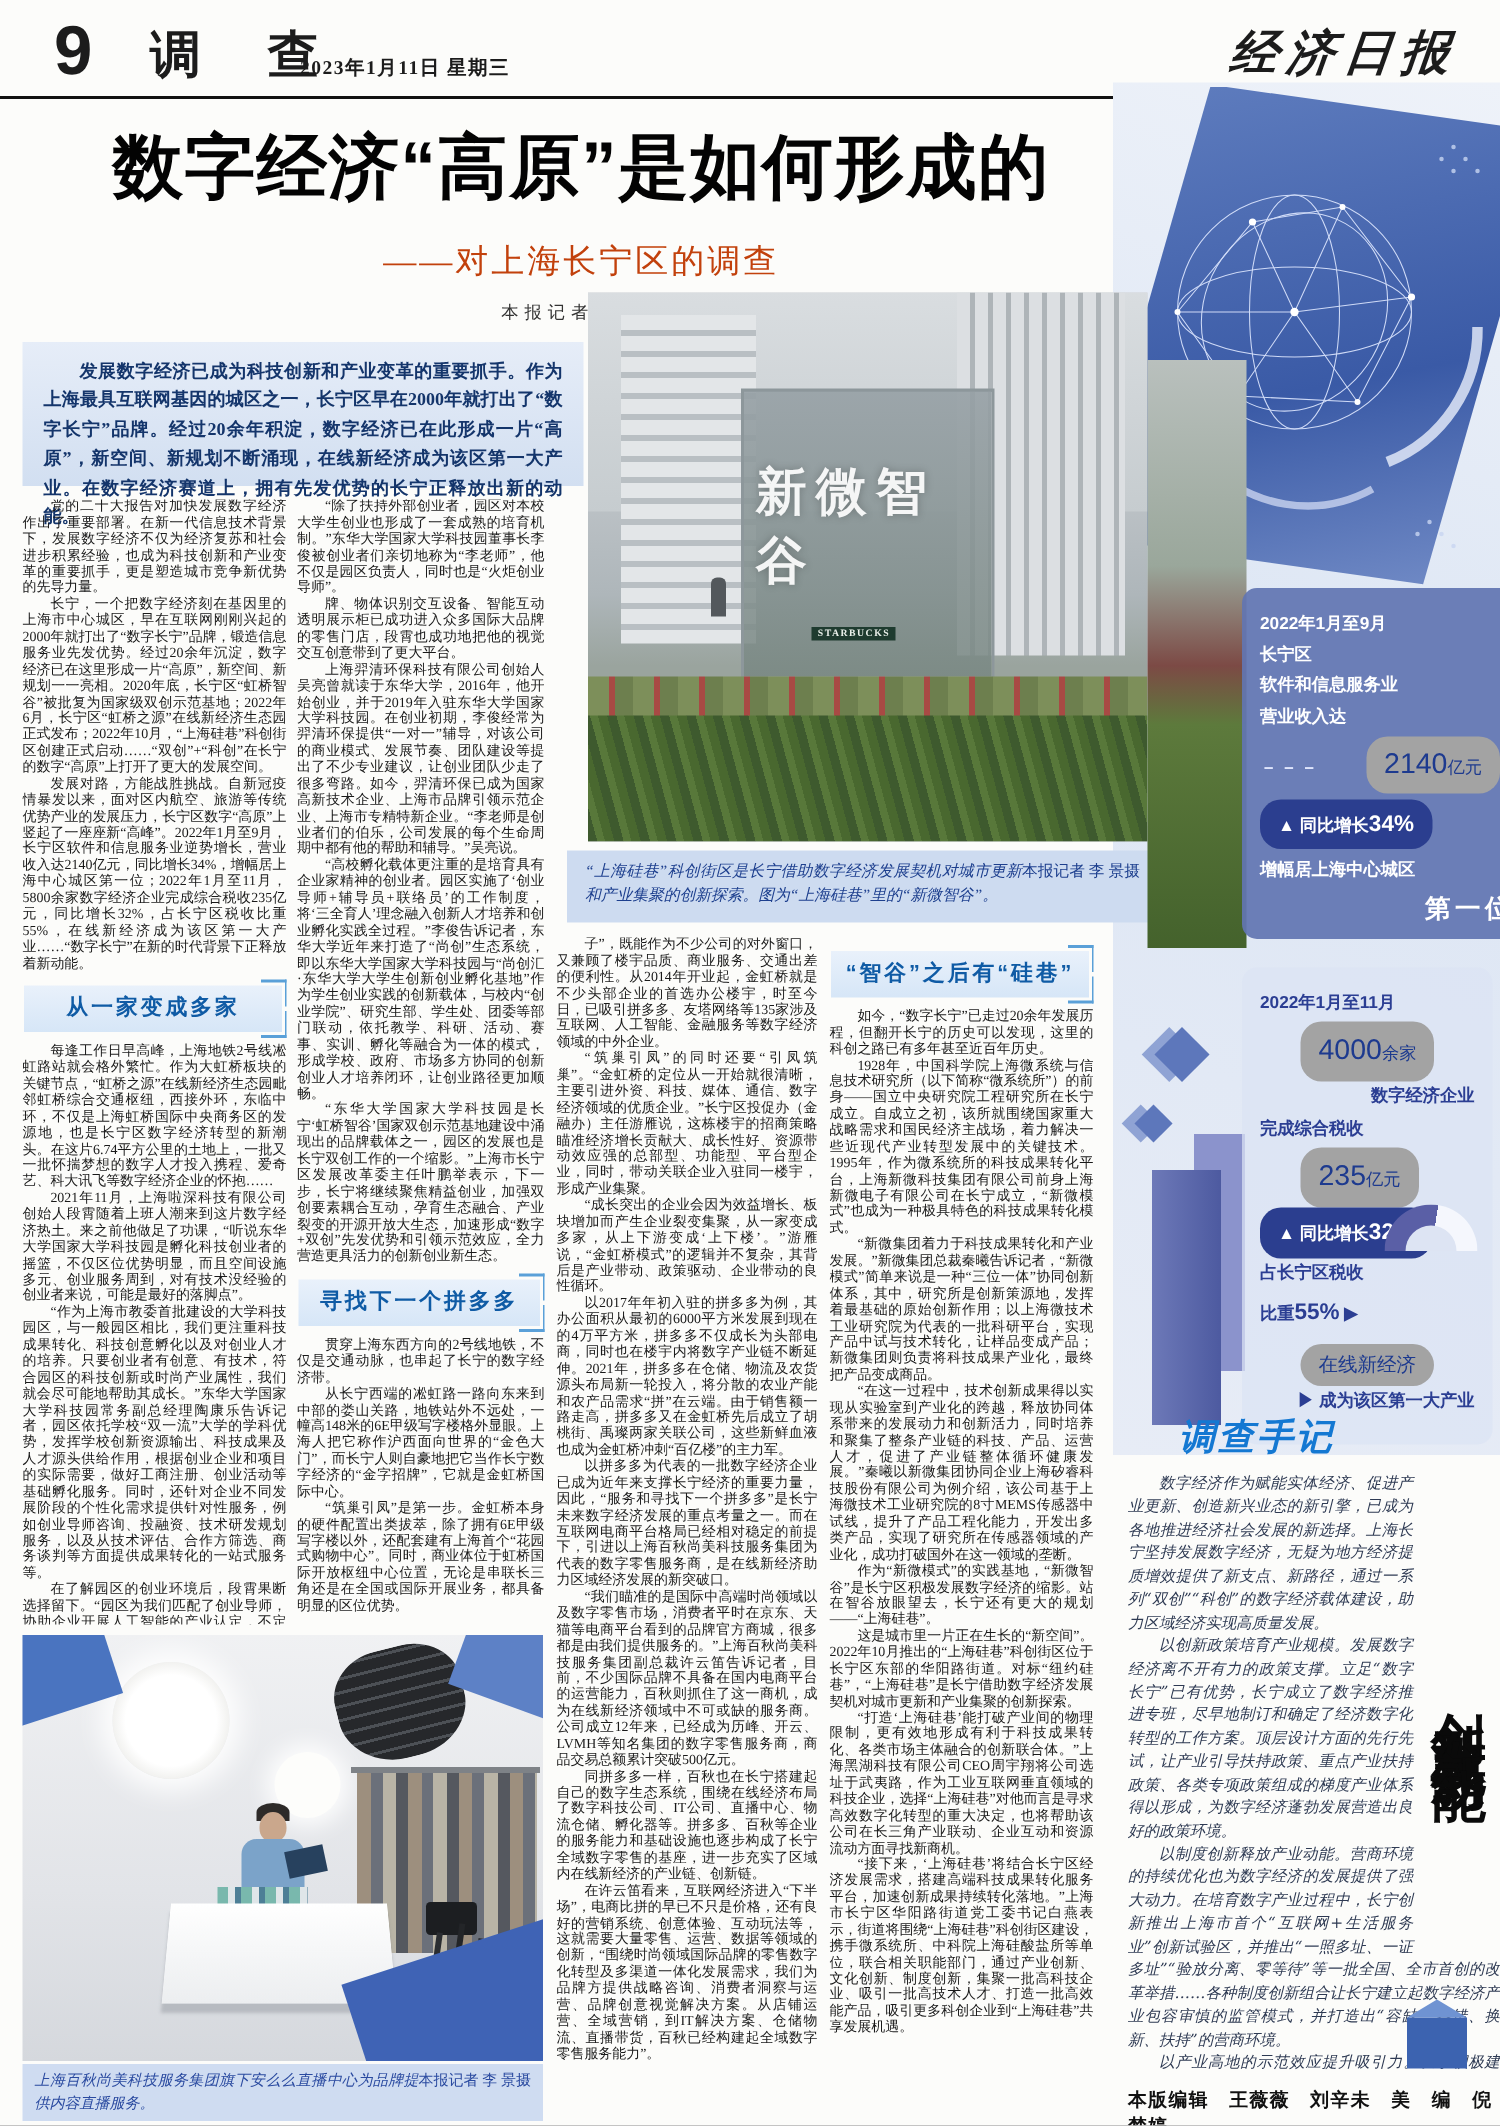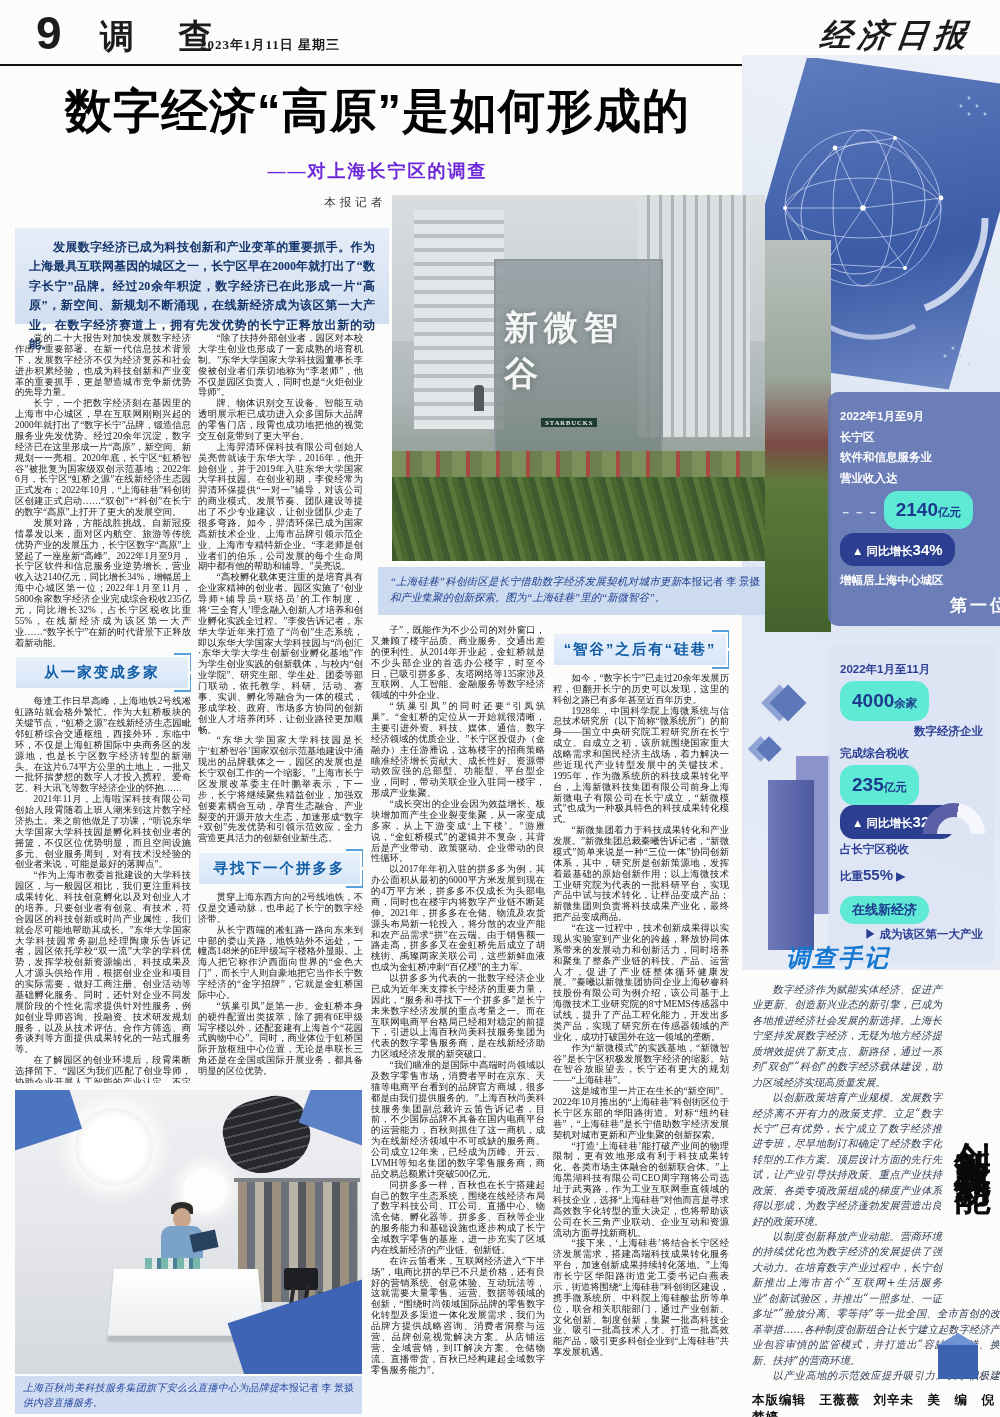--- a/index.html
+++ b/index.html
@@ -6,23 +6,23 @@
   .page{position:relative;width:1000px;height:1417px;margin:0 auto;background:#fcfcfa;overflow:hidden;
         font-family:"Liberation Serif",serif;color:#1c1c1c;}
   
   .hdr{position:absolute;left:0;top:0;width:1000px;height:64px;border-bottom:2.5px solid #111;}
   .hdr-pageno{position:absolute;left:36px;top:6px;font-family:"Liberation Sans",sans-serif;font-size:46px;font-weight:900;}
   .hdr-section{position:absolute;left:100px;top:14px;font-size:34px;font-weight:900;letter-spacing:18px;}
   .hdr-date{position:absolute;left:200px;top:36px;font-size:13px;font-weight:bold;letter-spacing:1px;}
   .hdr-masthead{position:absolute;right:28px;top:14px;font-size:32px;font-weight:bold;font-style:italic;
                 font-family:"DejaVu Serif",serif;letter-spacing:6px;transform:skewX(-6deg);}
   
-  .headline{position:absolute;left:20px;top:80px;width:715px;text-align:center;}
+  .headline{position:absolute;left:30px;top:80px;width:715px;text-align:center;}
   .headline .t{font-family:"Liberation Sans",sans-serif;font-size:47px;font-weight:900;letter-spacing:1px;color:#030303;}
-  .headline .s{margin-top:16px;font-size:18px;font-weight:700;letter-spacing:2px;color:#6d28d9;}
+  .headline .s{margin-top:16px;font-size:22px;font-weight:400;letter-spacing:2px;color:#c2410c;}
   .headline .b{margin-top:12px;font-size:11.5px;letter-spacing:4px;color:#333;}
   
   .lead{position:absolute;left:15px;top:228px;width:346px;height:76px;padding:10px 14px;
         background:linear-gradient(180deg,#e6edf8,#d2dff1);color:#14356b;font-weight:bold;
         font-size:12px;line-height:1.62;text-align:justify;}
   .lead p{margin:0;text-indent:2em;}
   
   .photo-main{position:absolute;left:392px;top:195px;width:373px;height:366px;overflow:hidden;
               background:linear-gradient(180deg,#cfd3d6 0%,#c2c7cb 30%,#aeb6ba 55%,#9aa49e 68%);}
   .pm-sky{position:absolute;left:0;top:0;width:100%;height:40%;background:linear-gradient(180deg,#d9dde0,#c6cccf);}
@@ -58,21 +58,21 @@
   .side-bg{position:absolute;left:742px;top:55px;width:258px;height:915px;
            background:linear-gradient(200deg,#eef2f9 0%,#dde6f4 45%,#e7ecf6 100%);}
   .tech-gfx{position:absolute;left:745px;top:58px;width:255px;height:340px;overflow:hidden;}
   .tech-diamond{position:absolute;left:18px;top:10px;width:230px;height:310px;transform:rotate(8deg) skewX(-8deg);
            background:linear-gradient(160deg,#5d7bbd,#3a5aa6 60%,#6e88c4);}
   .photo-strip{position:absolute;left:765px;top:240px;width:66px;height:392px;
            background:linear-gradient(180deg,#b9c0bd 0%,#9aa79b 35%,#7c4a45 52%,#5d7a3c 62%,#44622c 100%);}
   .panel1{position:absolute;left:828px;top:392px;width:194px;height:234px;border-radius:10px;
           background:rgba(98,117,177,.93);color:#fff;font-family:"Liberation Sans",sans-serif;
           font-size:11.5px;font-weight:bold;padding:14px 12px;box-sizing:border-box;line-height:1.8;}
-  .pill{display:inline-block;background:#5eead4;color:#1d3a8f;border-radius:14px;padding:2px 12px;font-weight:700;}
+  .pill{display:inline-block;background:#a3a3a3;color:#1d3a8f;border-radius:14px;padding:2px 12px;font-weight:400;margin-left:27px;}
   .pill .big{font-size:19px;}
   .dark-pill{display:inline-block;background:#2b3e8f;color:#fff;border-radius:14px;padding:3px 12px;font-weight:bold;}
   .dark-pill .big{font-size:15px;}
   .panel1 .dashes{letter-spacing:2px;color:#e6ebff;}
   .panel1 .rank{font-size:17px;font-weight:900;text-align:right;letter-spacing:3px;}
   .panel2{position:absolute;left:828px;top:645px;width:167px;height:318px;border-radius:10px;
           background:rgba(219,227,244,.72);color:#2b3e93;font-family:"Liberation Sans",sans-serif;
           font-size:11.5px;font-weight:bold;padding:14px 12px;box-sizing:border-box;line-height:1.9;}
   .panel2 .dark-pill{background:#2b3e8f;}
   .panel2 .right{text-align:right;}

